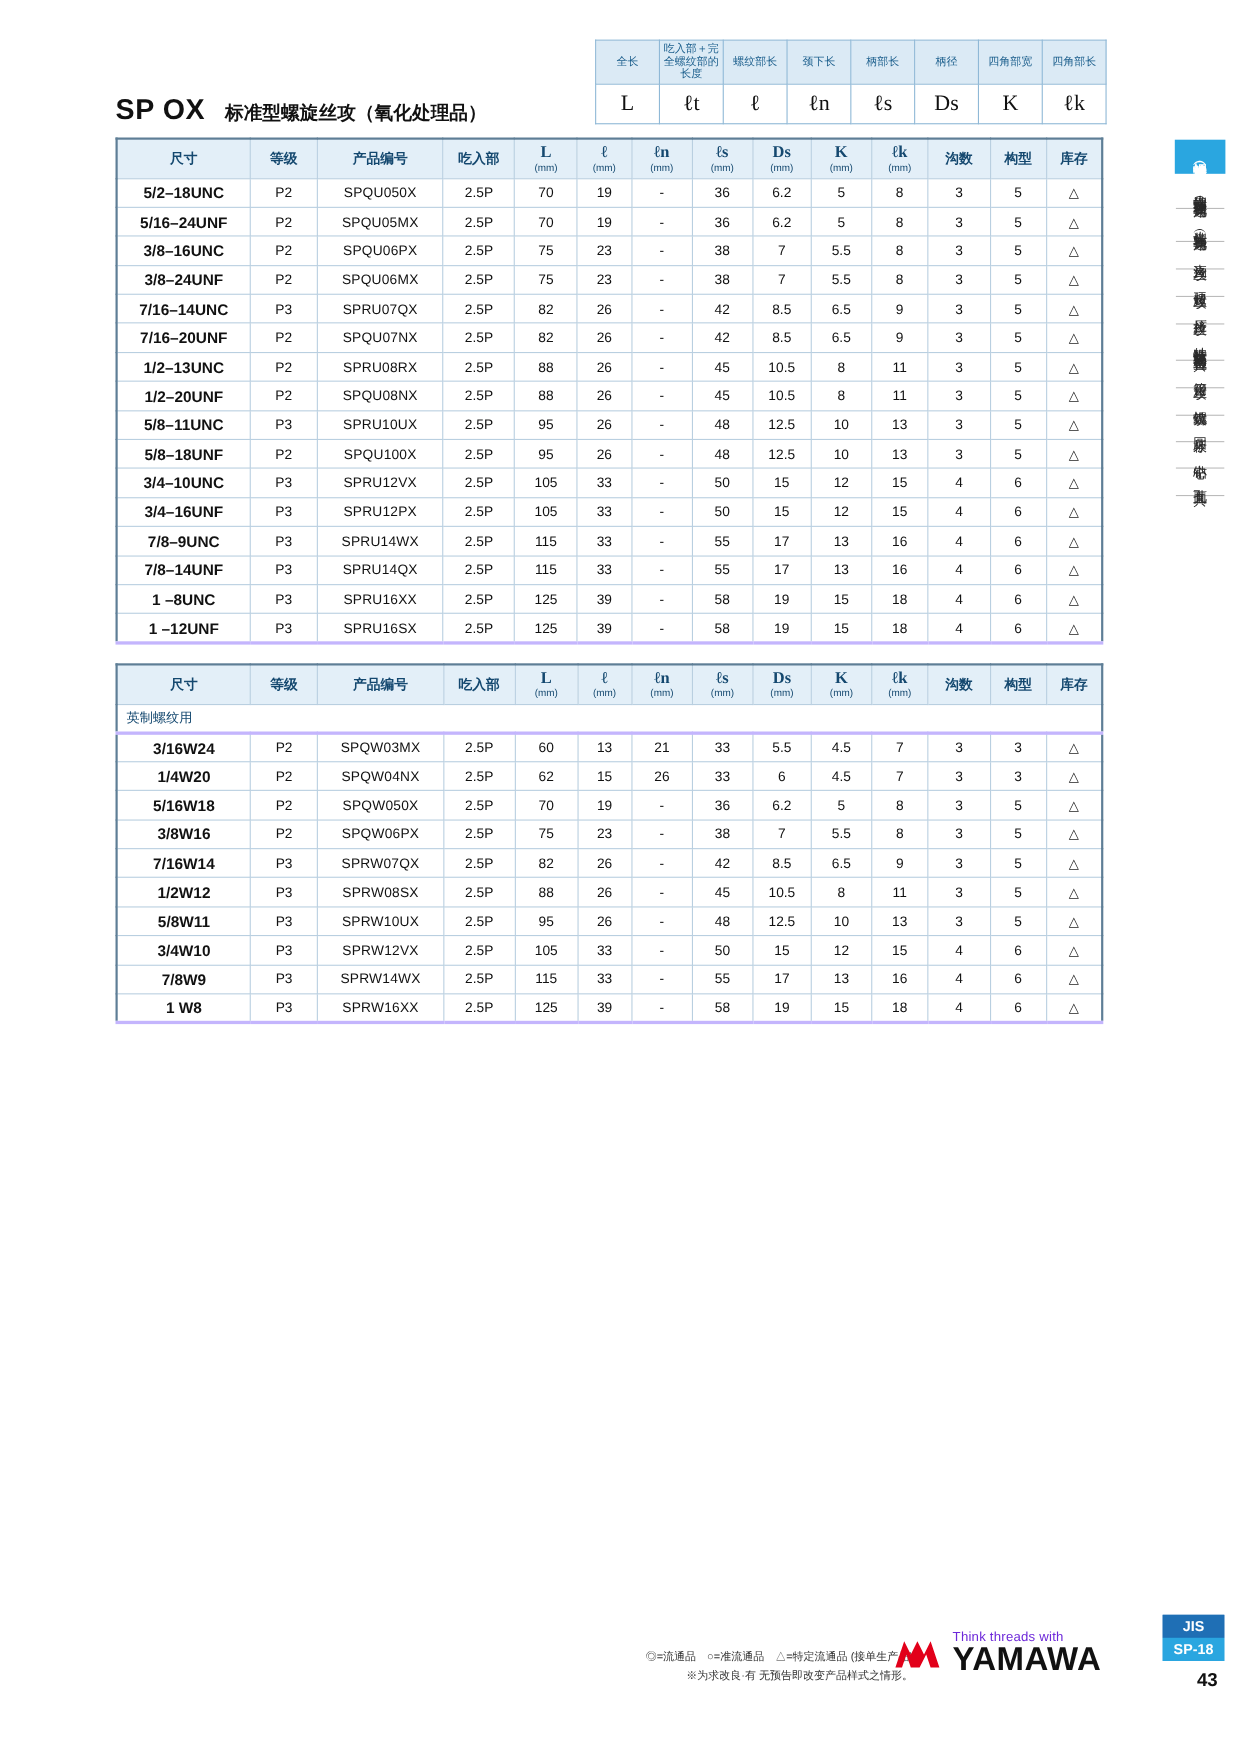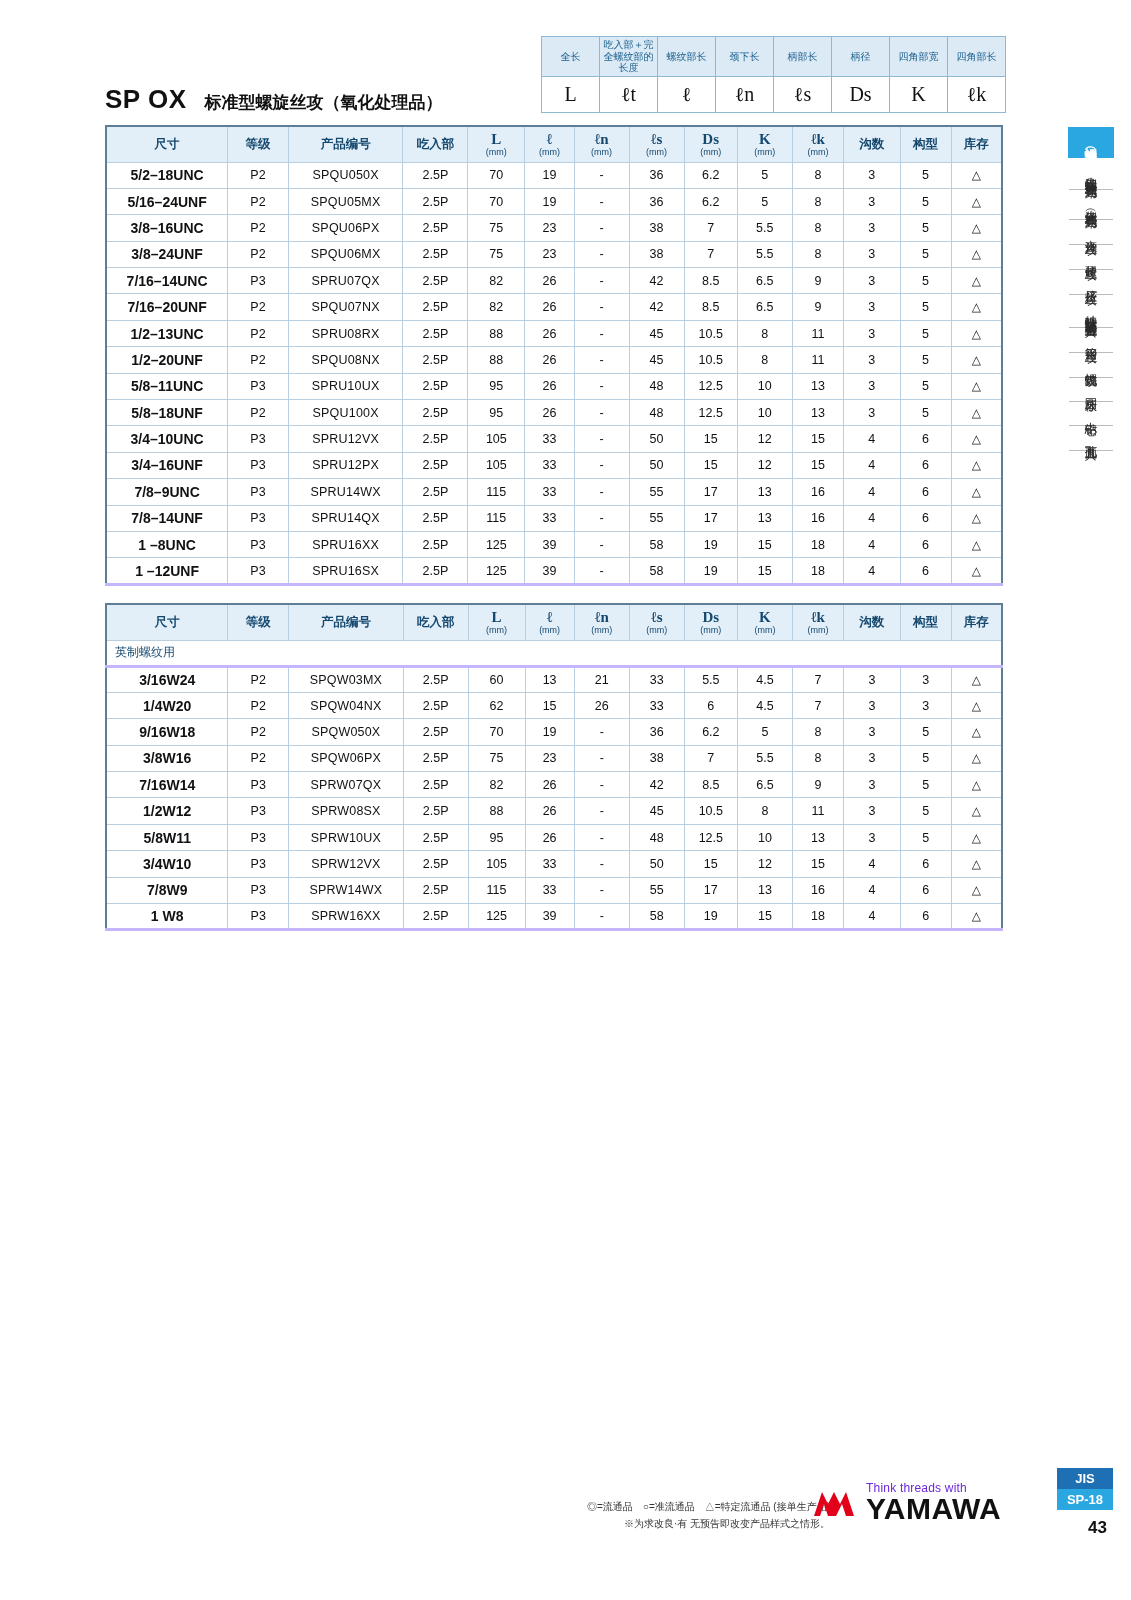--- a/index.html
+++ b/index.html
@@ -616,21 +616,21 @@
         <td class="c-ln">26</td>
         <td class="c-ls">33</td>
         <td class="c-ds">6</td>
         <td class="c-k">4.5</td>
         <td class="c-lk">7</td>
         <td class="c-groove">3</td>
         <td class="c-shape">3</td>
         <td class="c-stock tri">△</td>
       </tr>
       <tr>
-        <td class="c-size size">9/16W18</td>
+        <td class="c-size size">5/16W18</td>
         <td class="c-grade">P2</td>
         <td class="c-code code">SPQW050X</td>
         <td class="c-chuck">2.5P</td>
         <td class="c-l">70</td>
         <td class="c-ll">19</td>
         <td class="c-ln">-</td>
         <td class="c-ls">36</td>
         <td class="c-ds">6.2</td>
         <td class="c-k">5</td>
         <td class="c-lk">8</td>

